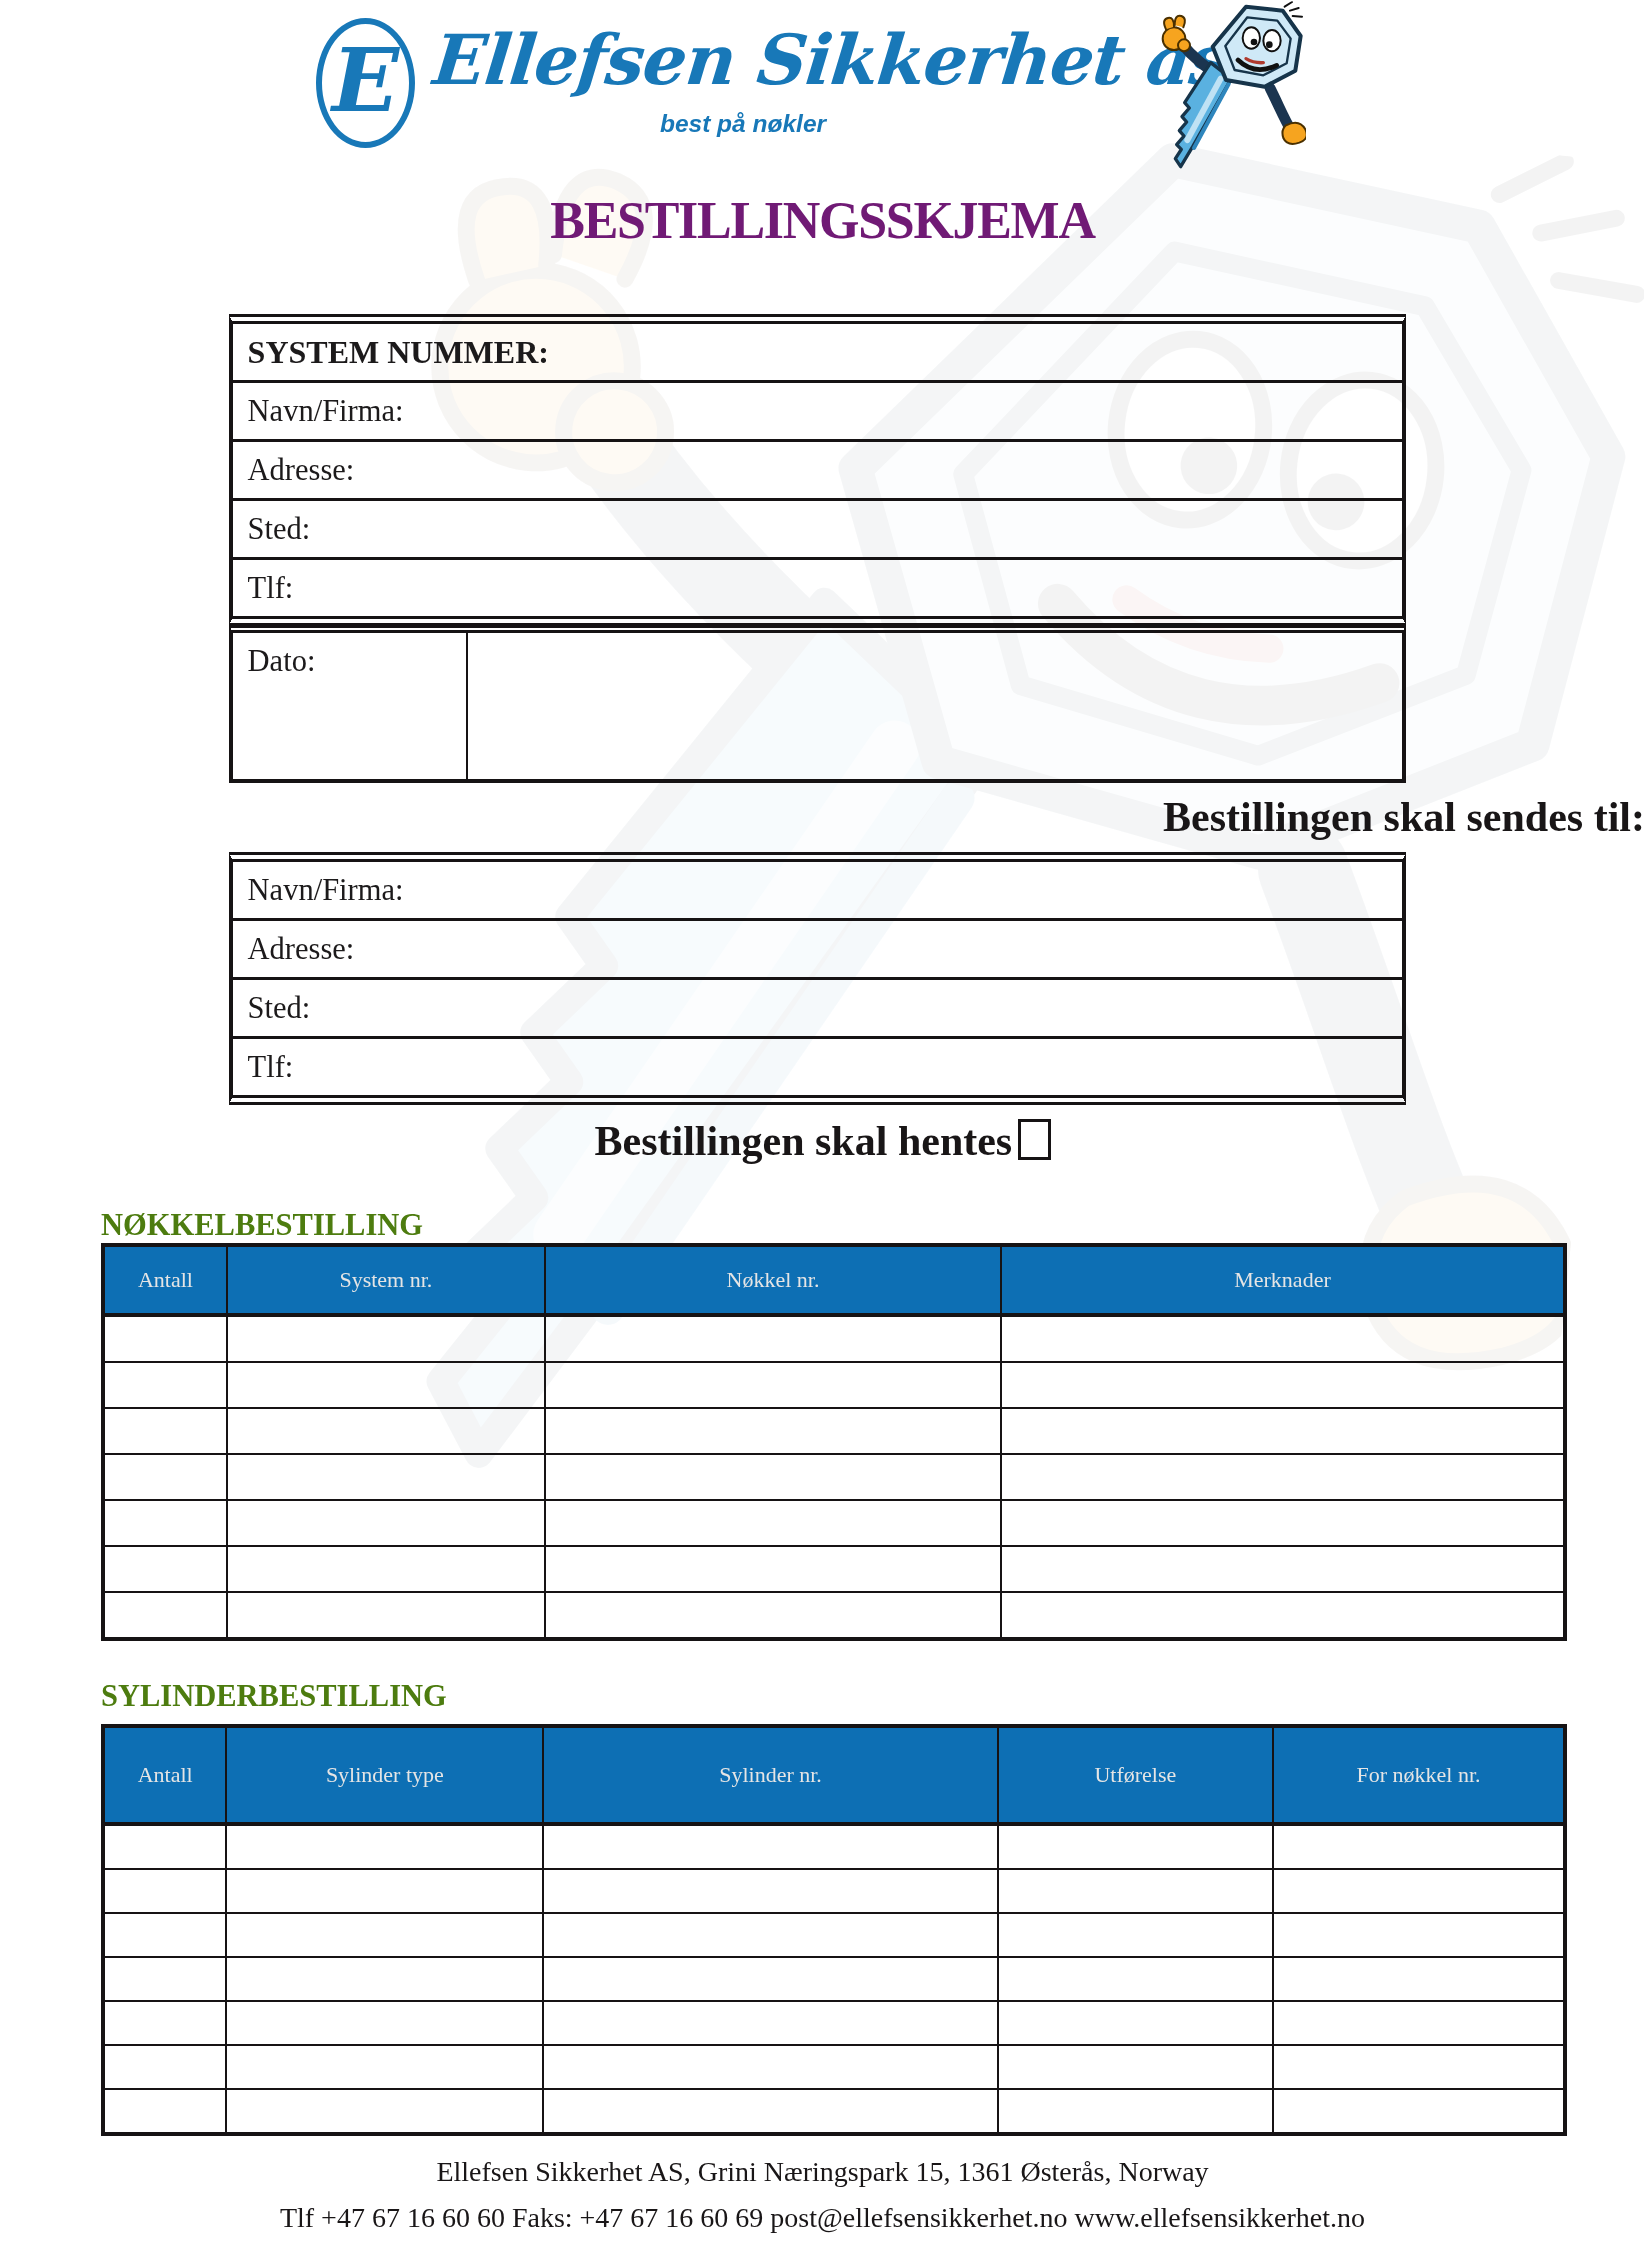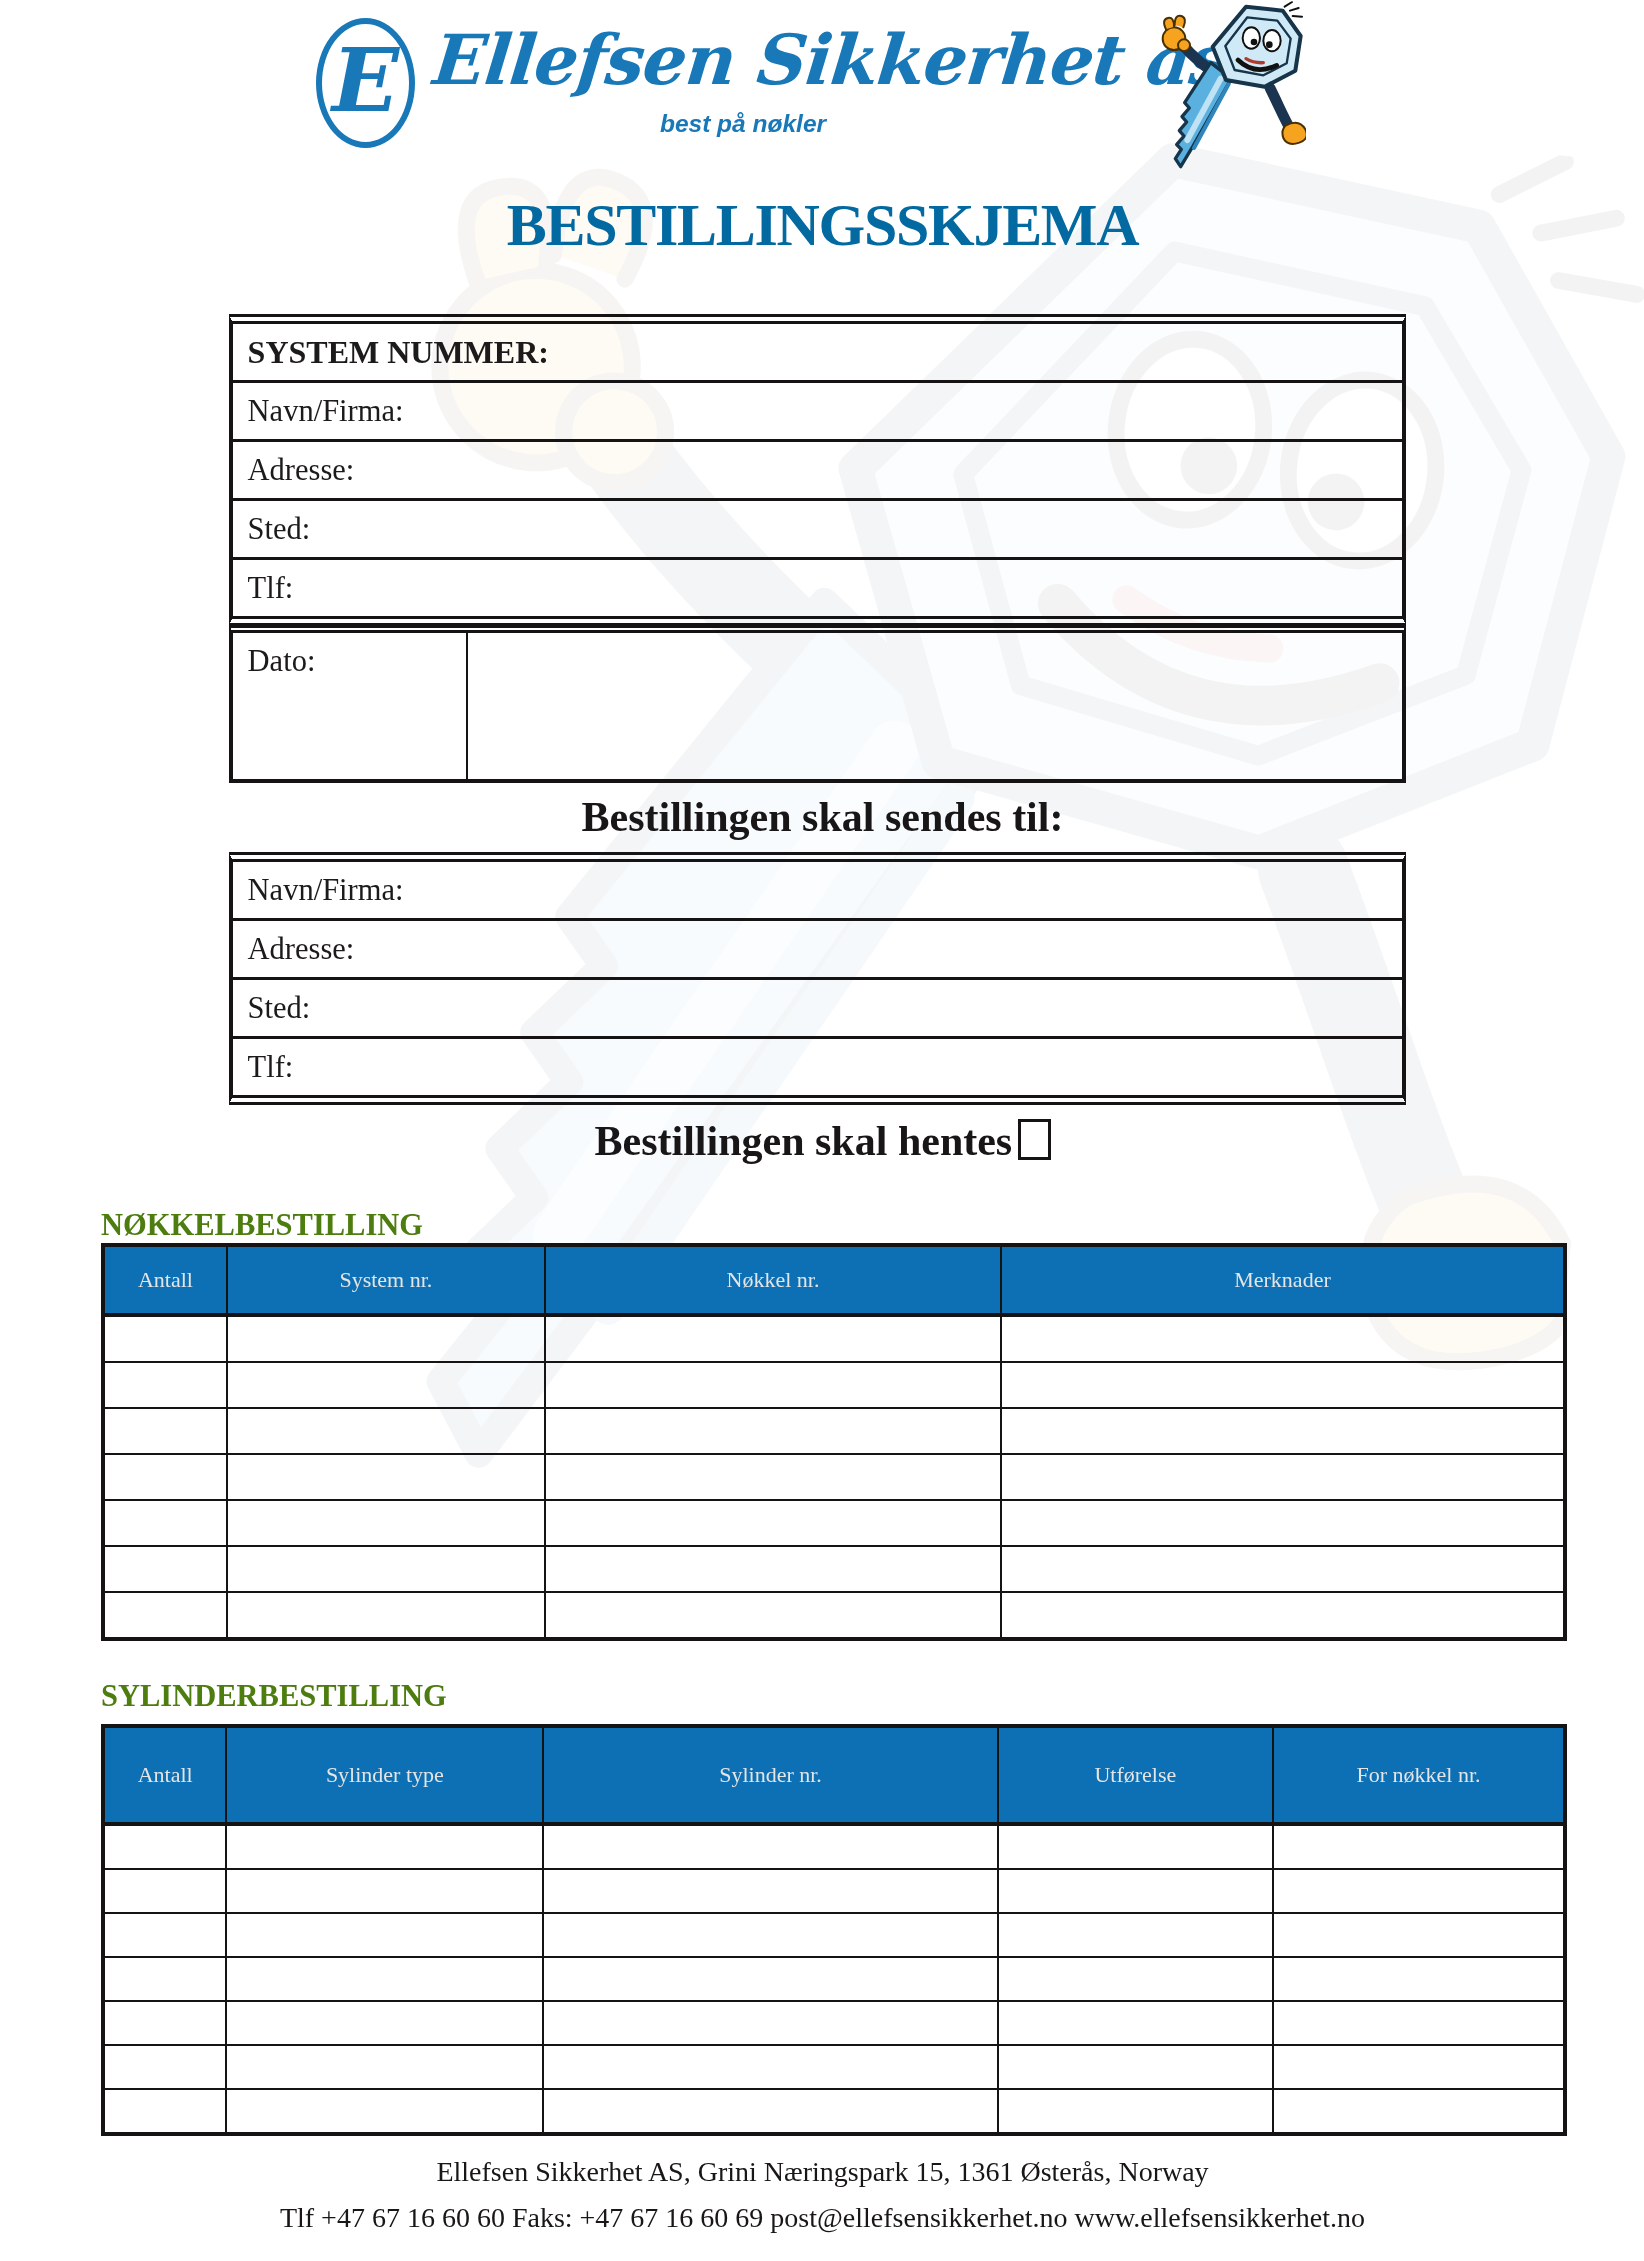--- a/index.html
+++ b/index.html
@@ -19,42 +19,42 @@
   .wordmark{position:absolute;left:434px;top:18.6px;width:749px;
     font-family:"DejaVu Serif", serif;font-style:italic;font-weight:bold;
     font-size:69px;letter-spacing:-1.3px;color:#1878b8;white-space:nowrap;
     transform:skewX(-6deg);}
   .tagline{position:absolute;left:617px;top:110px;width:252px;text-align:center;
     font-family:"Liberation Sans", sans-serif;font-style:italic;font-weight:bold;
     font-size:24.5px;color:#1878b8;}
   .mascot{position:absolute;left:1146px;top:1.3px;width:160px;height:174px;}
   
   .page-title{position:absolute;left:0;top:191px;width:100%;text-align:center;
-    font-size:60px;font-weight:bold;letter-spacing:-1.3px;color:#0369a1;}
+    font-size:52px;font-weight:bold;letter-spacing:-1.3px;color:#701a75;}
   
   .fbox{position:absolute;left:229px;width:1177px;box-sizing:border-box;
     border:4px solid #161314;border-top:10px double #161314;border-bottom:10px double #161314;
     background:transparent;}
   .fbox .frow{height:56px;display:flex;align-items:center;padding-left:14.6px;
     font-size:30.5px;}
   .fbox .frow + .frow{border-top:3.3px solid #161314;}
   .fbox .frow.bold{font-weight:bold;font-size:32px;}
   #system-box{top:300px;margin-top:14px;}
   #send-box{top:852px;}
   
   .dato-box{position:absolute;left:229px;top:625px;width:1177px;height:158px;
     box-sizing:border-box;border:4px solid #161314;border-top:8.6px double #161314;
     display:flex;}
   .dato-left{width:235px;box-sizing:border-box;border-right:2.7px solid #161314;
     padding:10.6px 0 0 14.6px;font-size:30.5px;}
   .dato-right{flex:1;padding:9.3px 0 0 18.6px;}
   .dato-right .dh{font-size:30px;font-weight:bold;line-height:1.25;}
   .dato-right .dn{font-size:28.5px;font-style:italic;line-height:1.3;}
   
-  .mid-heading{position:absolute;left:0;width:100%;text-align:center;
+  .mid-heading{position:absolute;left:0;width:100%;text-align:right;
     font-size:42px;font-weight:bold;color:#191617;}
   #send-heading{top:793px;}
   .pickup-line{position:absolute;left:0;top:1117px;width:100%;text-align:center;
     font-size:42px;font-weight:bold;color:#191617;}
   .pickup-line .checkbox{display:inline-block;width:33px;height:41px;
     border:3.3px solid #161314;box-sizing:border-box;vertical-align:-5.3px;margin-left:5.3px;
     background:#fff;}
   
   .section-label{position:absolute;left:101px;font-size:30.5px;font-weight:bold;color:#4d7c0f;}
   #key-label{top:1208px;}

